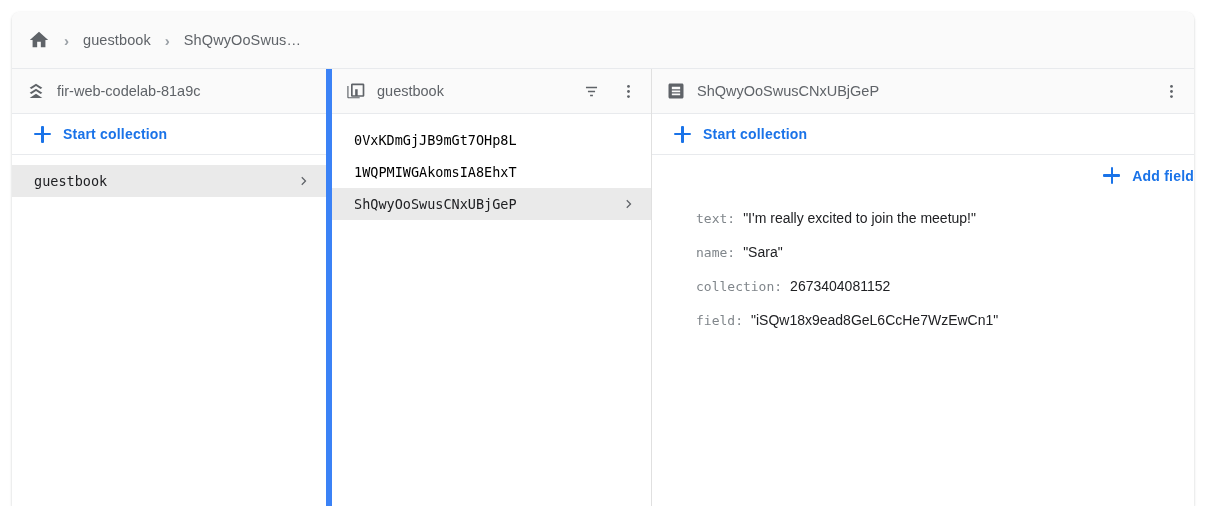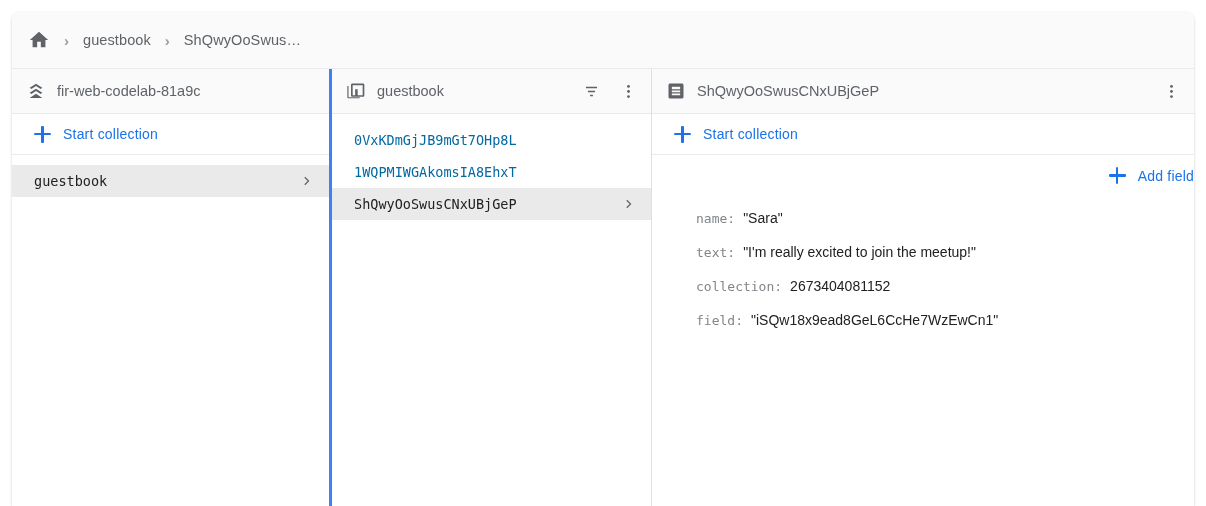--- a/index.html
+++ b/index.html
@@ -44,21 +44,21 @@
     user-select: none;
   }
   .crumb-text {
     font-size: 14.5px;
     color: #5f6368;
     letter-spacing: .1px;
   }
   
   .panels { flex: 1; display: flex; min-height: 0; }
   .panel { display: flex; flex-direction: column; min-height: 0; background: #fff; }
-  .panel-left   { width: 320px; border-right: 3px solid #3b82f6; }
+  .panel-left   { width: 320px; border-right: 6px solid #3b82f6; }
   .panel-mid    { width: 320px; border-right: 1px solid #e0e0e0; }
   .panel-right  { flex: 1; }
 
   .panel-head {
     height: 45px;
     min-height: 45px;
     background: #fafafa;
     border-bottom: 1px solid #e8eaed;
     display: flex;
     align-items: center;
@@ -97,39 +97,39 @@
     width: 17px; height: 17px; flex: none; position: relative;
   }
   .action .plus::before, .action .plus::after {
     content: ""; position: absolute; background: #1a73e8; border-radius: 1px;
   }
   .action .plus::before { left: 0; right: 0; top: 7.4px; height: 2.2px; }
   .action .plus::after  { top: 0; bottom: 0; left: 7.4px; width: 2.2px; }
   .action .label {
     color: #1a73e8;
     font-size: 14px;
-    font-weight: 400;
+    font-weight: 700;
     letter-spacing: .2px;
   }
   .action.no-border { border-bottom: none; justify-content: flex-end; }
 
   
   .list { flex: 1; overflow: hidden; padding-top: 4px; }
   .row {
     height: 32px;
     display: flex;
     align-items: center;
     padding: 0 14px 0 22px;
     cursor: pointer;
   }
   .row.mono { font-family: "DejaVu Sans Mono", monospace; }
   .row .row-label {
     flex: 1;
     font-size: 13.5px;
-    color: #0369a1;
+    color: #000000;
     white-space: nowrap;
     overflow: hidden;
     text-overflow: ellipsis;
   }
   .row.selected { background: #eaeaea; }
   .row.selected .row-label { color: #202124; }
   .row .chev { width: 16px; height: 16px; flex: none; display: none; fill: #5f6368; }
   .row.selected .chev { display: block; }
   .row-gap { height: 6px; }
 
@@ -265,28 +265,28 @@
         <span class="label">Start collection</span>
       </div>
 
       <div class="action no-border">
         <span class="plus"></span>
         <span class="label">Add field</span>
       </div>
 
       <div class="fields">
         <div class="field">
+          <span class="field-key">text:</span>
+          <span class="field-val">"I'm really excited to join the meetup!"</span>
+        </div>
+        <div class="field">
           <span class="field-key">name:</span>
           <span class="field-val">"Sara"</span>
         </div>
         <div class="field">
-          <span class="field-key">text:</span>
-          <span class="field-val">"I'm really excited to join the meetup!"</span>
-        </div>
-        <div class="field">
           <span class="field-key">collection:</span>
           <span class="field-val">2673404081152</span>
         </div>
         <div class="field">
           <span class="field-key">field:</span>
           <span class="field-val">"iSQw18x9ead8GeL6CcHe7WzEwCn1"</span>
         </div>
       </div>
     </div>
 

